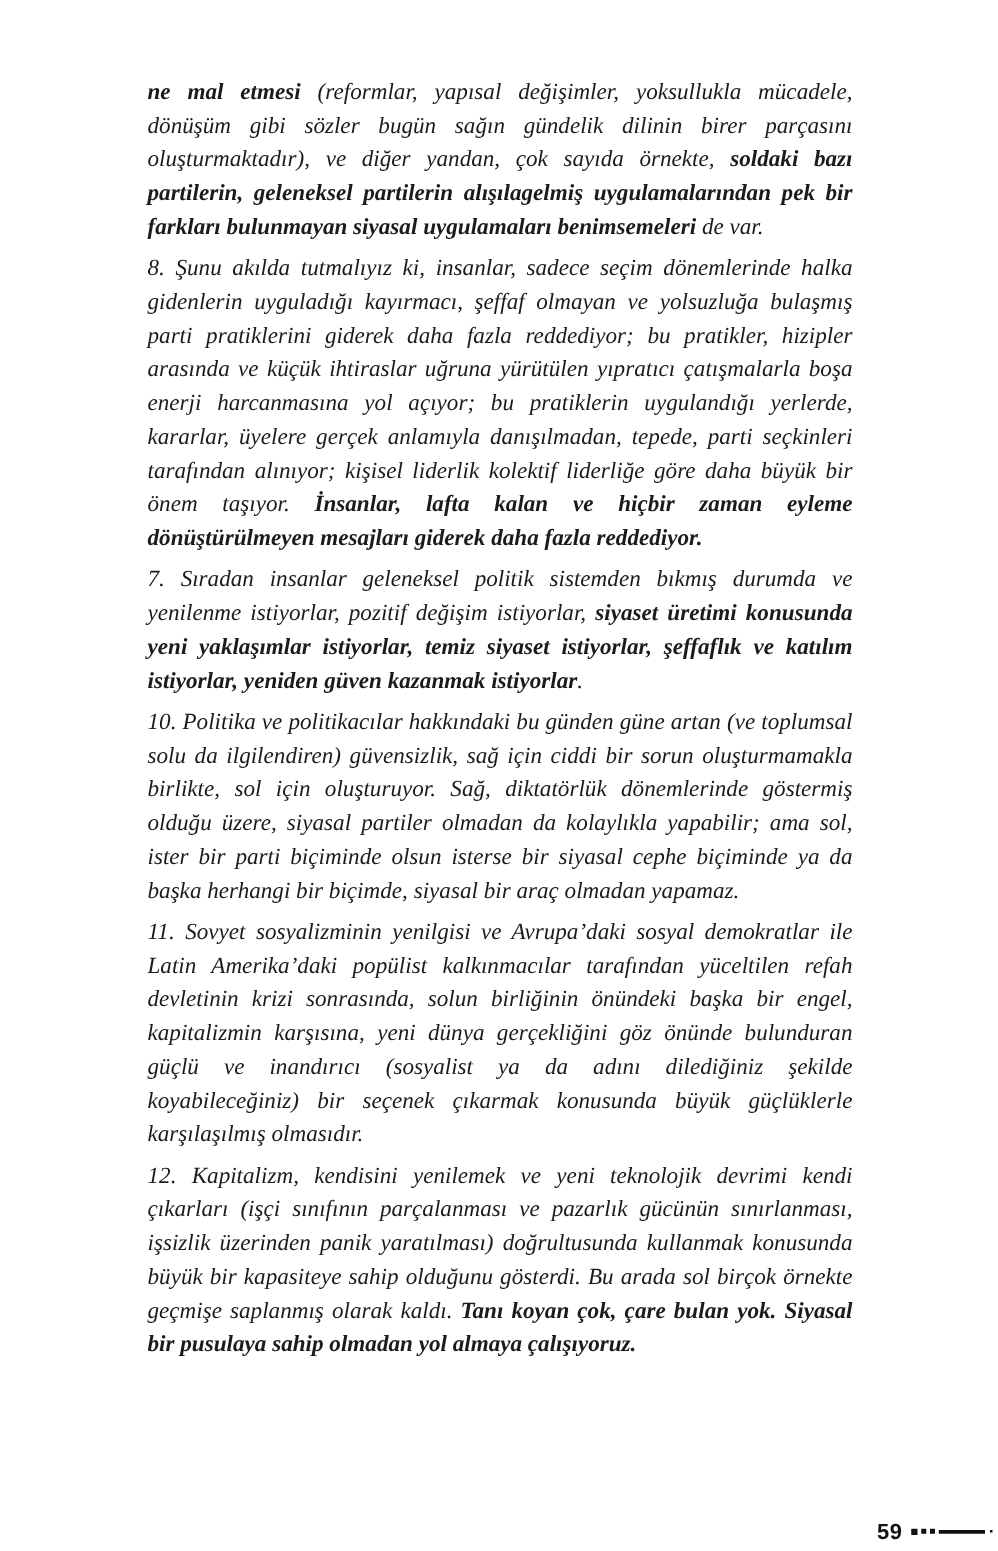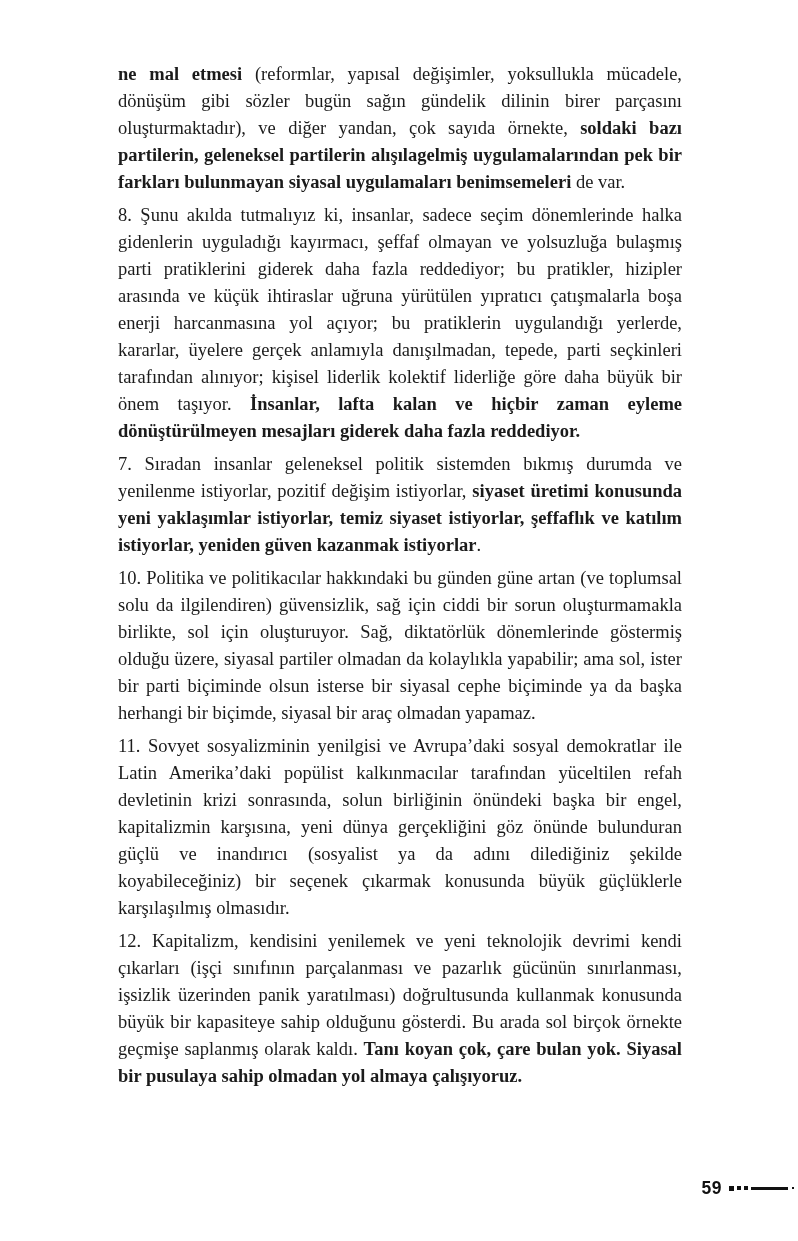--- a/index.html
+++ b/index.html
@@ -16,37 +16,38 @@
   .page {
     position: absolute;
     inset: 0;
     background: #ffffff;
   }
   .text-block {
     position: absolute;
     left: 118px;
     top: 61px;
     width: 564px;
+    font-style: italic;
   }
   .text-block p {
     margin: 0 0 6px 0;
     font-family: "Liberation Serif", "DejaVu Serif", serif;
     font-size: 18.5px;
     line-height: 27px;
     color: #1b1b1b;
     text-align: justify;
     -webkit-hyphens: manual;
     hyphens: manual;
   }
   .text-block p span.bold {
     font-weight: 700;
   }
   .page-footer {
     position: absolute;
-    top: 1177px;
+    top: 1214px;
     right: 4px;
     height: 22px;
     display: flex;
     align-items: center;
   }
   .page-number {
     font-family: "Liberation Sans", "DejaVu Sans", sans-serif;
     font-weight: 700;
     font-size: 17.5px;
     letter-spacing: 0.5px;

